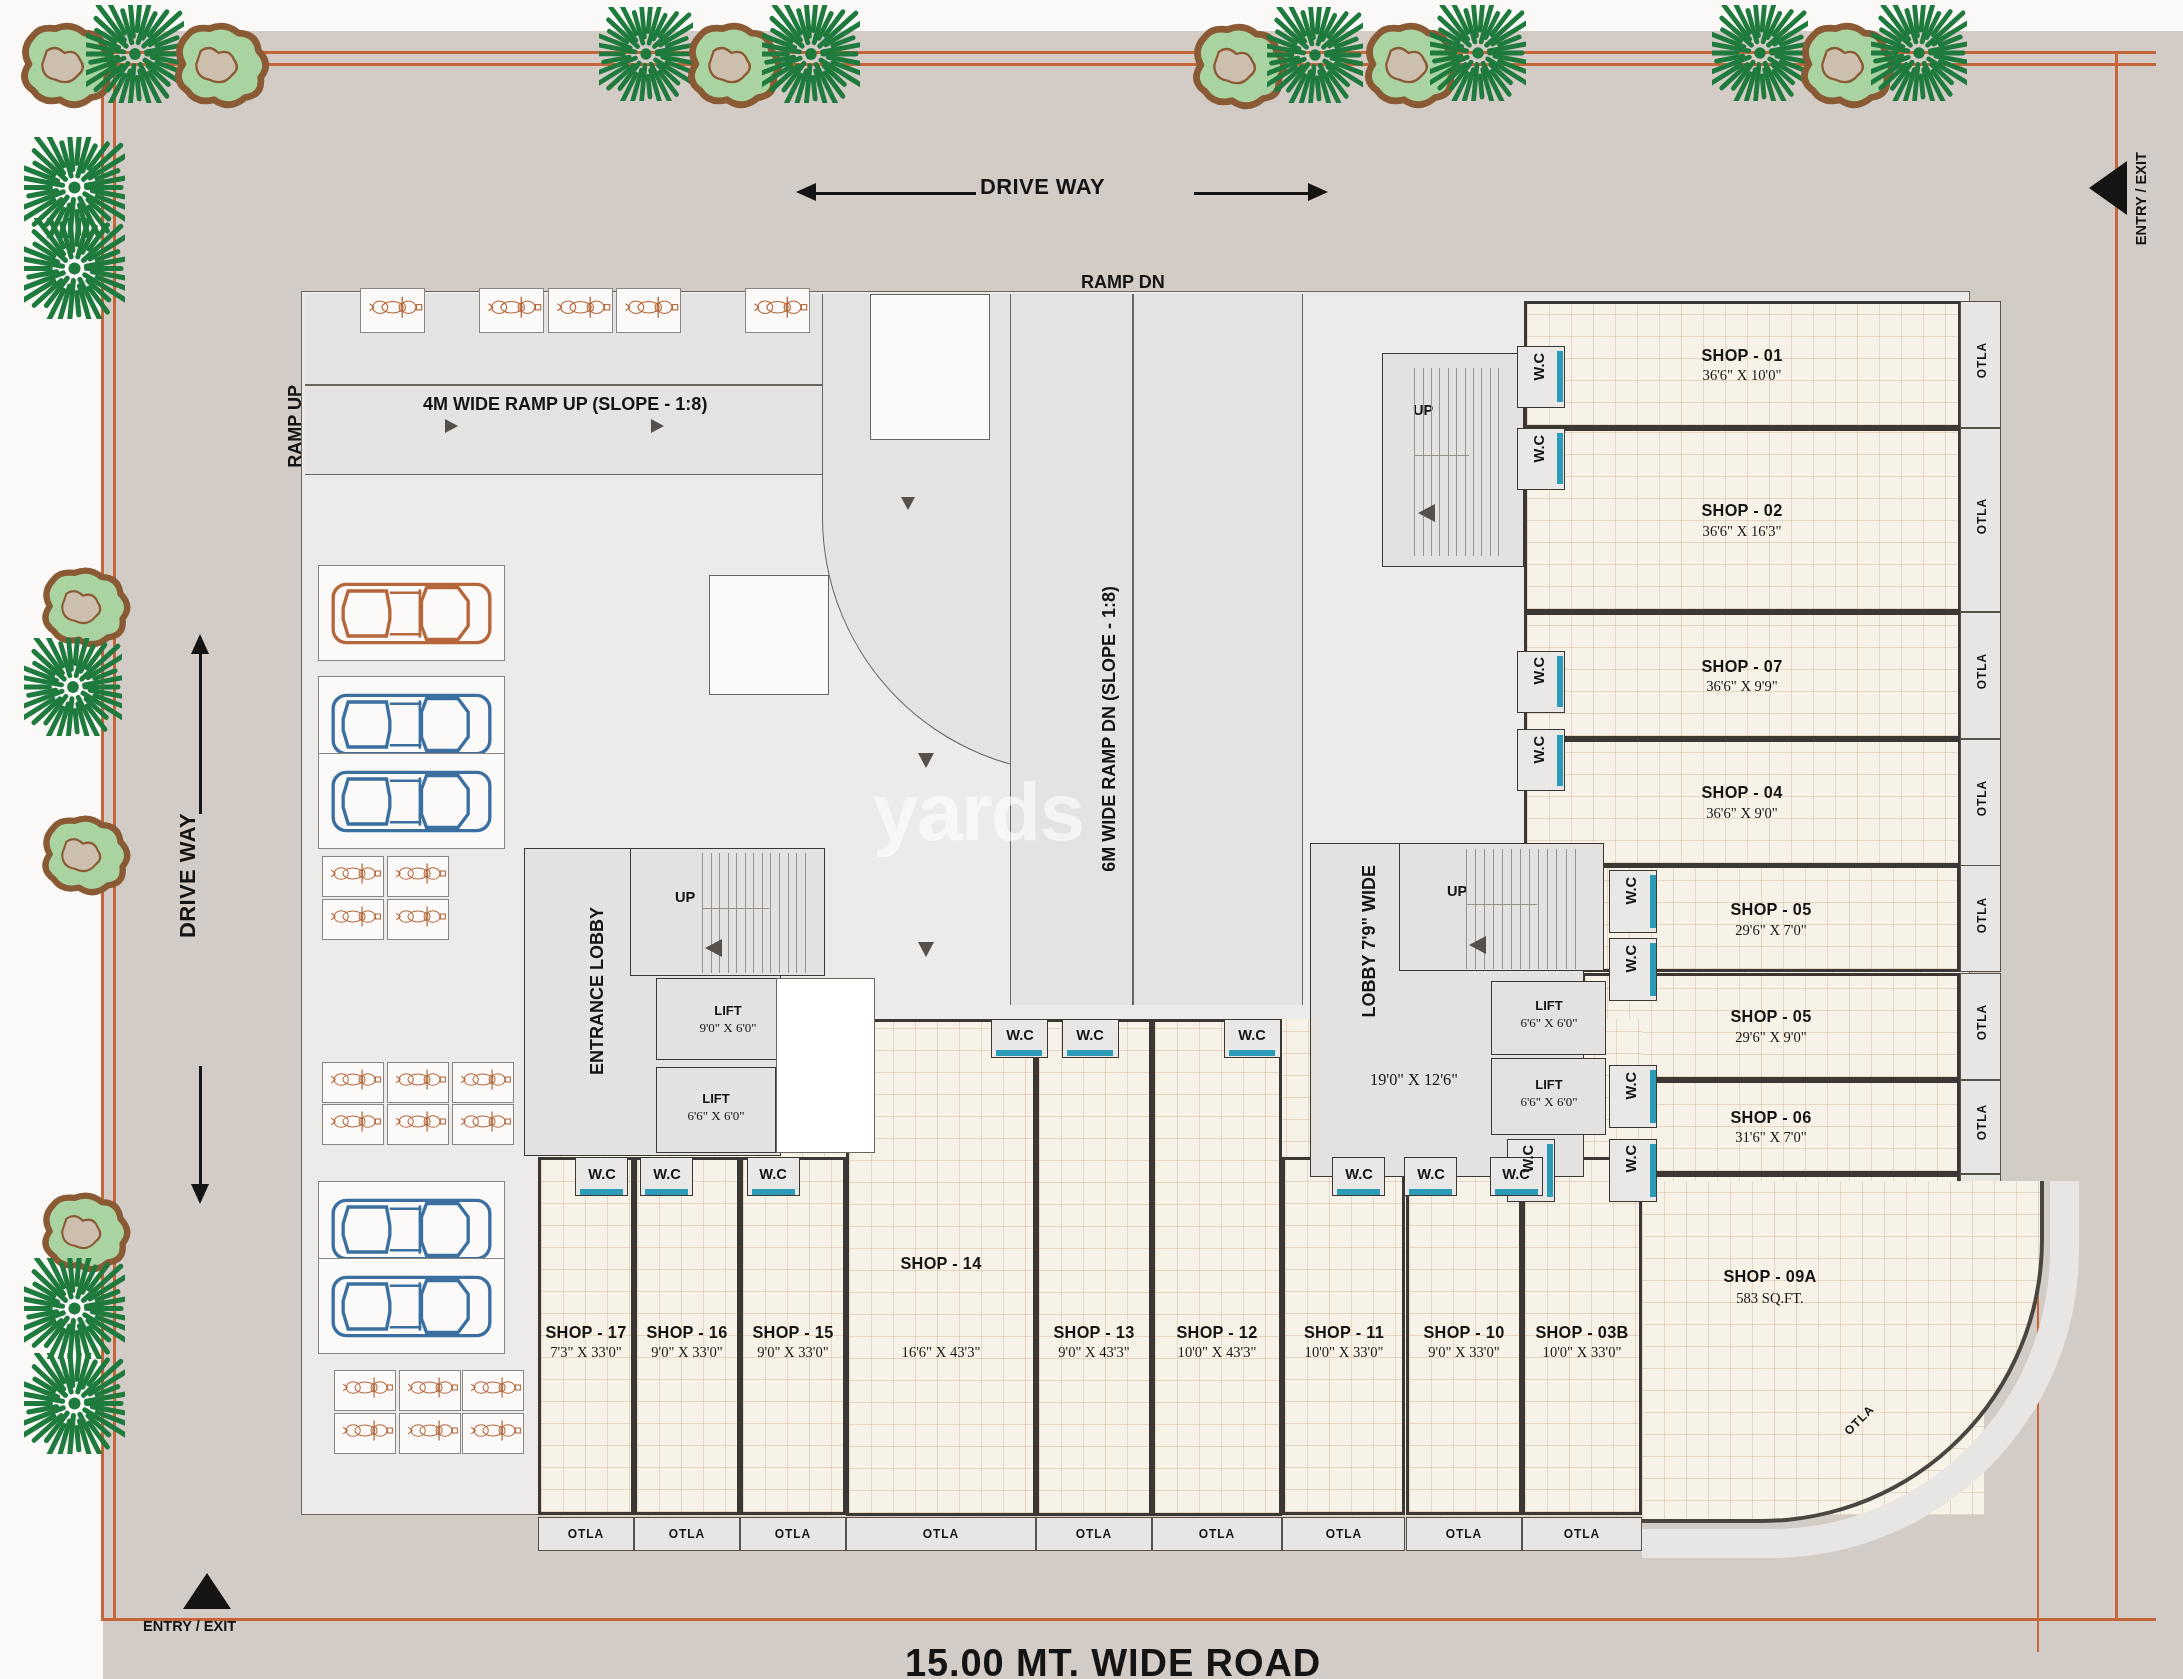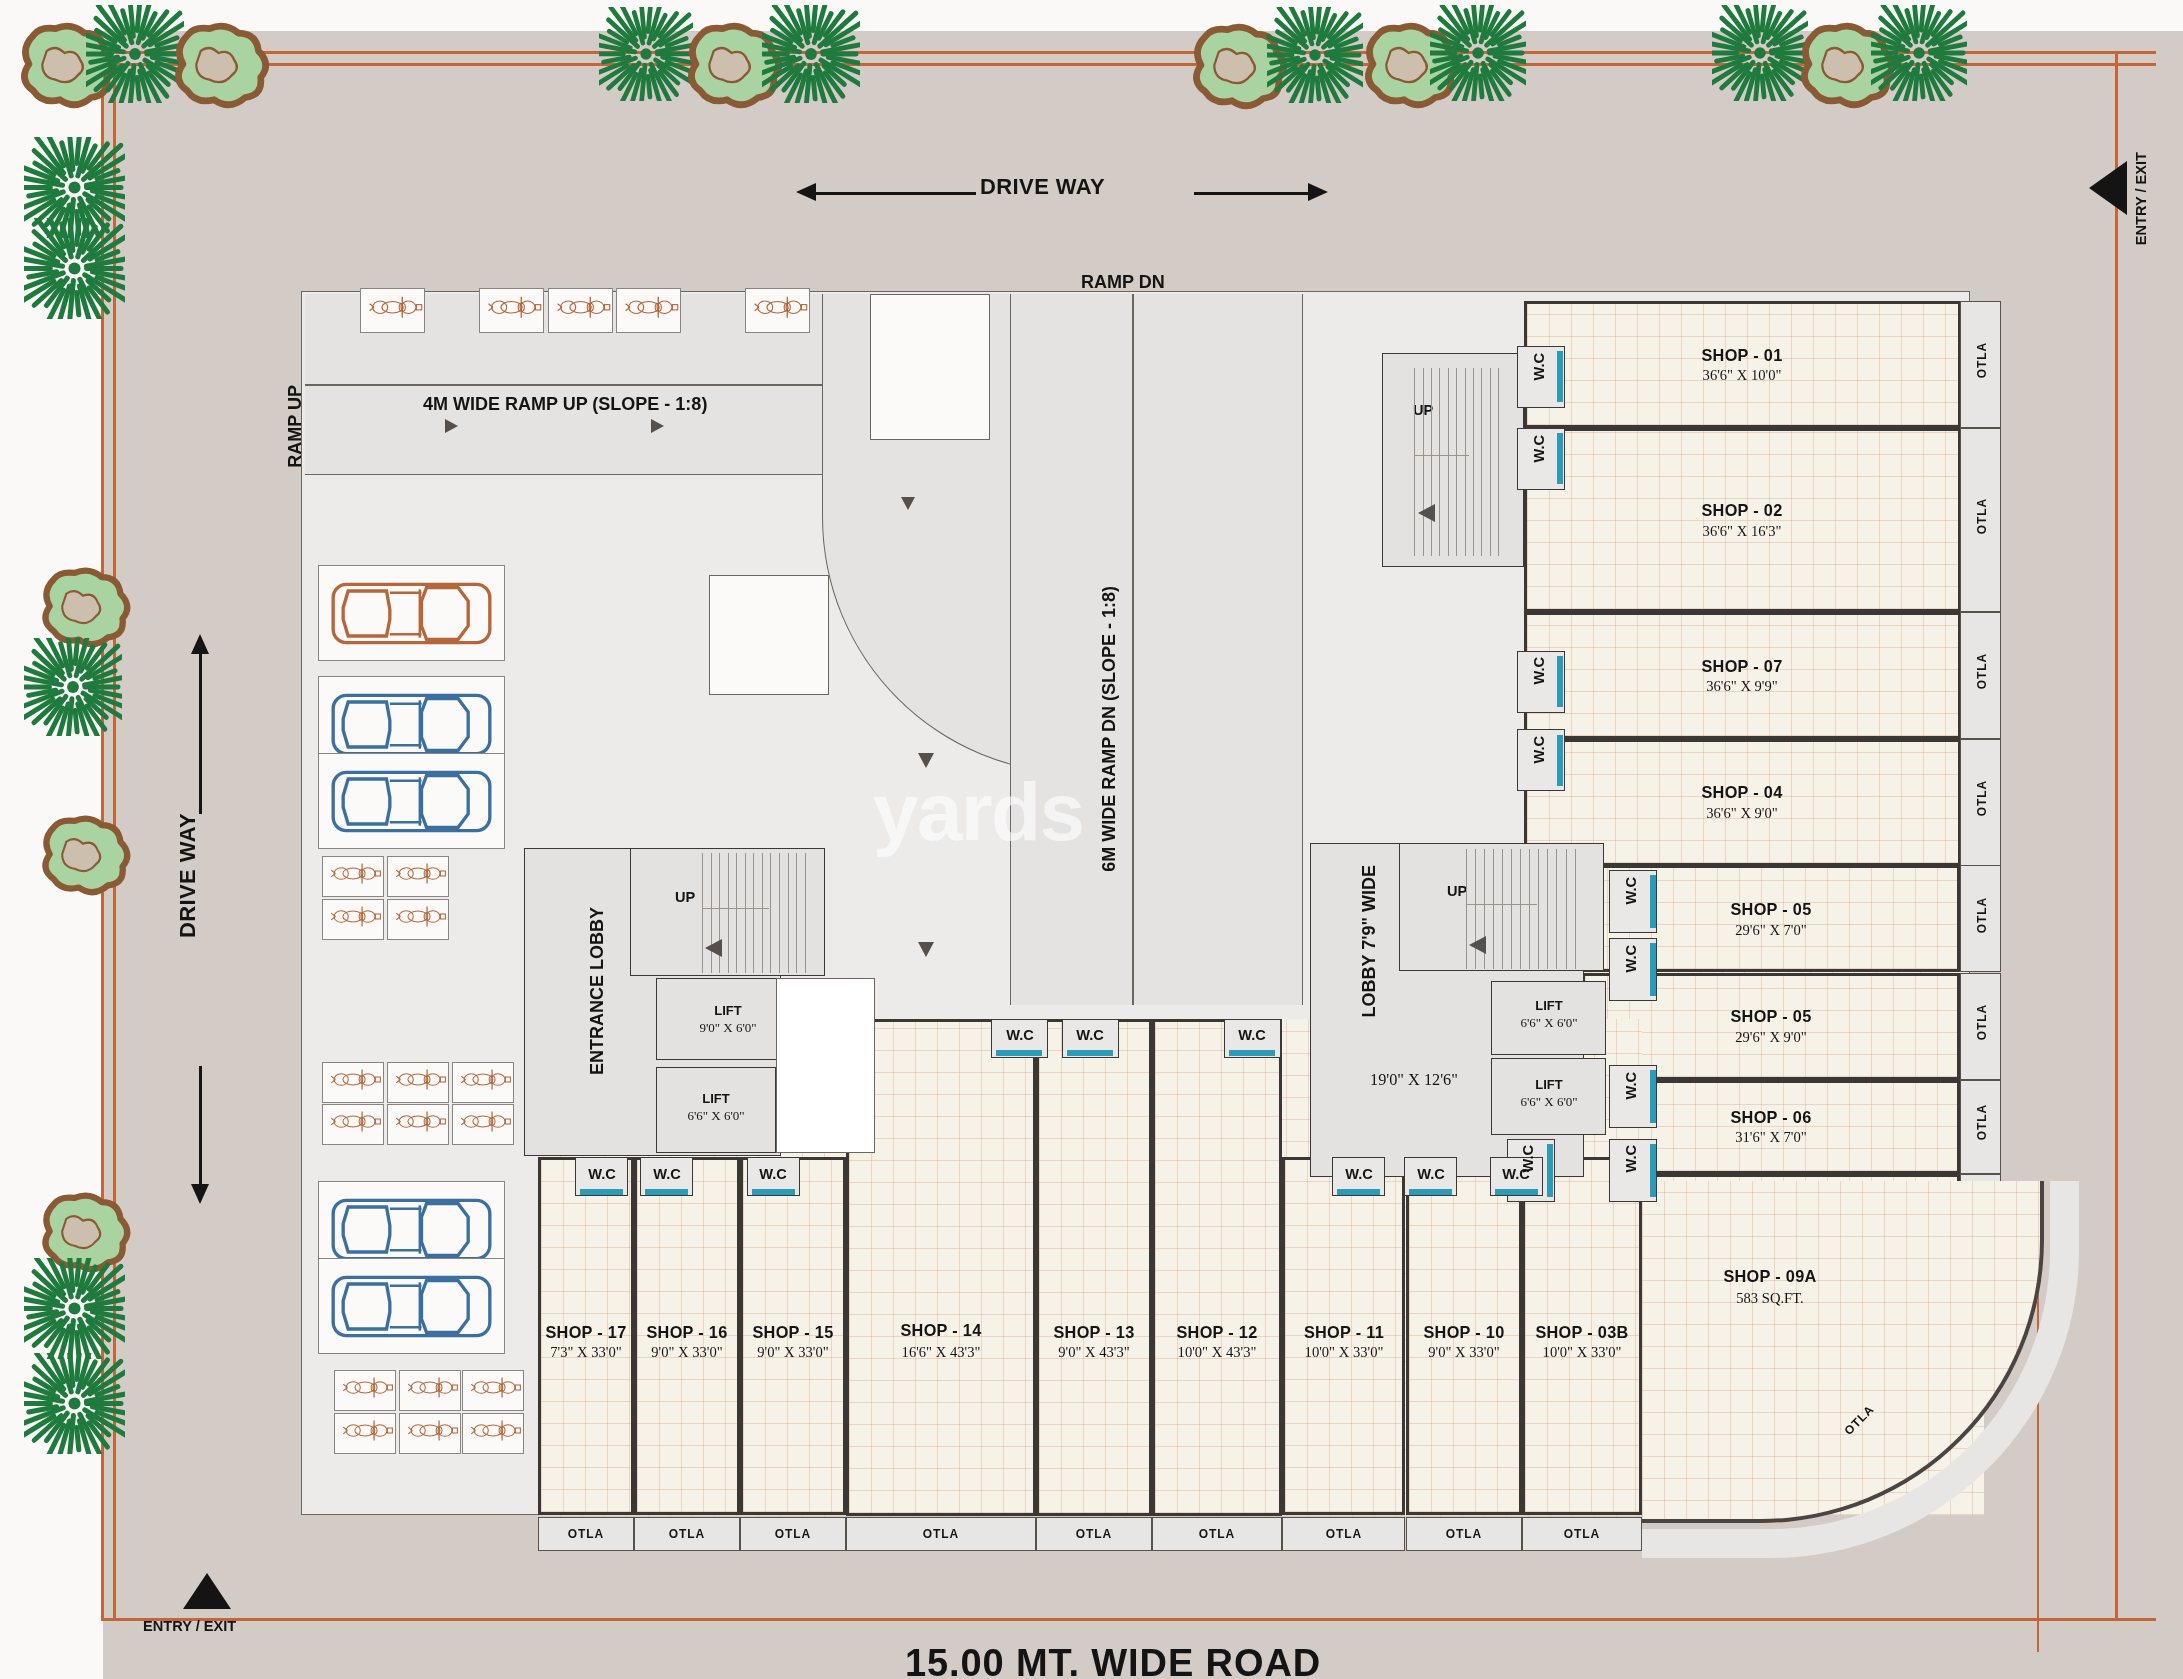--- a/index.html
+++ b/index.html
@@ -932,21 +932,21 @@
       <div class="abs tile" style="left: 538px; top: 1157px; width: 96px; height: 358px; border: 3.4px solid rgb(59, 55, 52); box-sizing: border-box;"></div>
       <div class="lbl shop-name ctr" style="left: 586px; top: 1323px;">SHOP - 17</div>
       <div class="lbl shop-dim ctr" style="left: 586px; top: 1344px;">7'3" X 33'0"</div>
       <div class="abs tile" style="left: 634px; top: 1157px; width: 106px; height: 358px; border: 3.4px solid rgb(59, 55, 52); box-sizing: border-box;"></div>
       <div class="lbl shop-name ctr" style="left: 687px; top: 1323px;">SHOP - 16</div>
       <div class="lbl shop-dim ctr" style="left: 687px; top: 1344px;">9'0" X 33'0"</div>
       <div class="abs tile" style="left: 740px; top: 1157px; width: 106px; height: 358px; border: 3.4px solid rgb(59, 55, 52); box-sizing: border-box;"></div>
       <div class="lbl shop-name ctr" style="left: 793px; top: 1323px;">SHOP - 15</div>
       <div class="lbl shop-dim ctr" style="left: 793px; top: 1344px;">9'0" X 33'0"</div>
       <div class="abs tile" style="left: 846px; top: 1019px; width: 190px; height: 497px; border: 3.4px solid rgb(59, 55, 52); box-sizing: border-box;"></div>
-      <div class="lbl shop-name ctr" style="left: 941px; top: 1321px;">SHOP - 14</div>
+      <div class="lbl shop-name ctr" style="left: 941px; top: 1254px;">SHOP - 14</div>
       <div class="lbl shop-dim ctr" style="left: 941px; top: 1344px;">16'6" X 43'3"</div>
       <div class="abs tile" style="left: 1036px; top: 1019px; width: 116px; height: 497px; border: 3.4px solid rgb(59, 55, 52); box-sizing: border-box;"></div>
       <div class="lbl shop-name ctr" style="left: 1094px; top: 1323px;">SHOP - 13</div>
       <div class="lbl shop-dim ctr" style="left: 1094px; top: 1344px;">9'0" X 43'3"</div>
       <div class="abs tile" style="left: 1152px; top: 1019px; width: 130px; height: 497px; border: 3.4px solid rgb(59, 55, 52); box-sizing: border-box;"></div>
       <div class="lbl shop-name ctr" style="left: 1217px; top: 1323px;">SHOP - 12</div>
       <div class="lbl shop-dim ctr" style="left: 1217px; top: 1344px;">10'0" X 43'3"</div>
       <div class="abs tile" style="left: 1282px; top: 1157px; width: 123px; height: 358px; border: 3.4px solid rgb(59, 55, 52); box-sizing: border-box;"></div>
       <div class="lbl shop-name ctr" style="left: 1344px; top: 1323px;">SHOP - 11</div>
       <div class="lbl shop-dim ctr" style="left: 1344px; top: 1344px;">10'0" X 33'0"</div>

